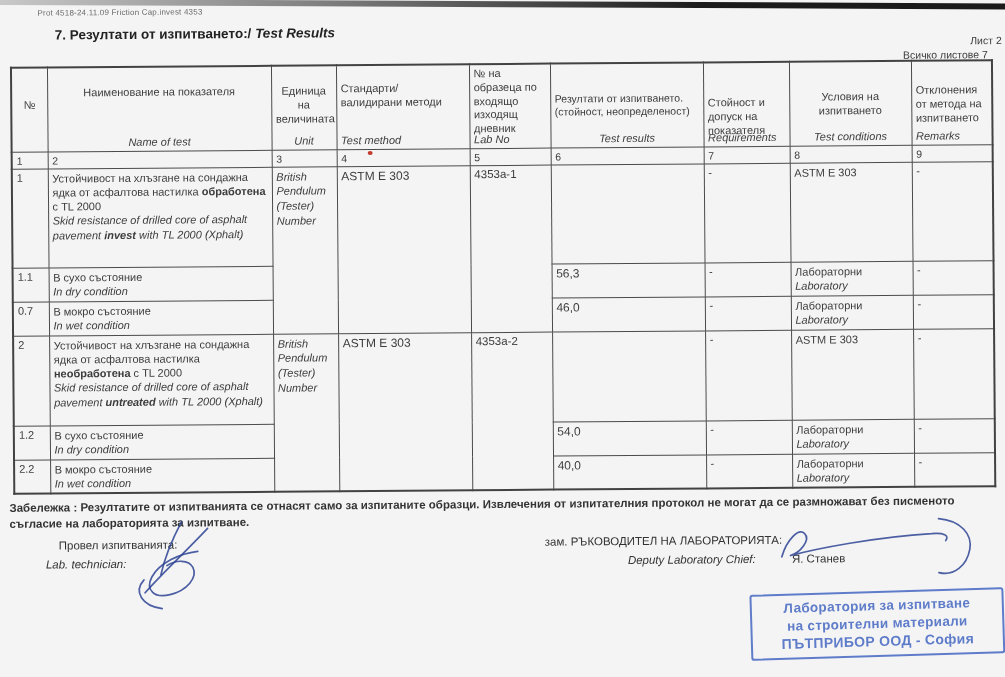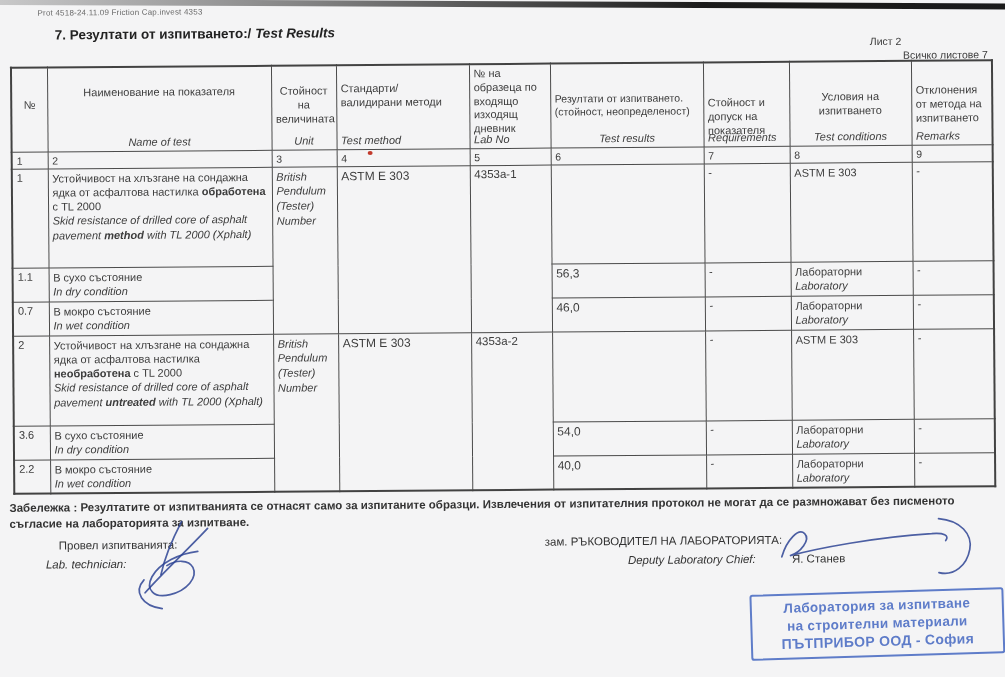--- a/index.html
+++ b/index.html
@@ -12,21 +12,21 @@
   .scan-edge{
     position:absolute;top:-1px;left:0;width:100%;height:6px;z-index:5;
     background:linear-gradient(to left, rgba(15,15,15,.95) 30%, rgba(40,40,40,.55) 70%, rgba(70,70,70,.25));
     transform:rotate(.25deg);transform-origin:left center;
   }
   .sheet{position:absolute;inset:0;transform:rotate(-.45deg);transform-origin:50% 48%;}
 
   .prot{position:absolute;left:40px;top:5px;font-size:8px;color:#6a6a6a;letter-spacing:.2px}
   .title{position:absolute;left:57px;top:24px;font-size:13.5px;font-weight:bold;color:#222}
   .title .en{font-style:italic}
-  .sheetno{position:absolute;left:872px;top:38px;width:88px;text-align:left;font-size:10.5px}
+  .sheetno{position:absolute;left:916px;top:38px;width:88px;text-align:right;font-size:10.5px}
   .sheettotal{position:absolute;left:878px;top:52px;width:112px;text-align:right;font-size:10.5px}
 
   table.doc{
     position:absolute;left:12px;top:63px;width:981px;
     border-collapse:collapse;table-layout:fixed;
     font-size:11px;color:#3c3c3c;
   }
   table.doc td,table.doc th{
     border:1.4px solid #4b4b4b;vertical-align:top;padding:2px 4px;
     font-weight:normal;overflow:hidden;position:relative;text-align:left;
@@ -103,21 +103,21 @@
     <tbody>
         <tr class="h-hdr">
       <th>
             <div class="hb mt28 tc">№</div>
           </th>
       <th>
             <div class="hb mt16 tc pre">Наименование на показателя</div>
             <div class="he tc">Name of test</div>
           </th>
       <th>
-            <div class="hb mt16 tc pre">Стойност на
+            <div class="hb mt16 tc pre">Единица на
 величината</div>
             <div class="he tc">Unit</div>
           </th>
       <th>
             <div class="hb mt14 pre">Стандарти/
 валидирани методи</div>
             <div class="he">Test method</div>
           </th>
       <th>
             <div class="hb pre">№ на
@@ -160,21 +160,21 @@
       <td>6</td>
       <td>7</td>
       <td>8</td>
       <td>9</td>
     </tr>
 
     <tr class="h-r1">
       <td class="tc">1</td>
       <td class="name-cell">
         <div class="bg"><span>Устойчивост на хлъзгане на сондажна ядка от асфалтова настилка </span><b>обработена</b><span> с TL 2000</span></div>
-        <div class="en-line"><span>Skid resistance of drilled core of asphalt pavement </span><b>method</b><span> with TL 2000 (Xphalt)</span></div>
+        <div class="en-line"><span>Skid resistance of drilled core of asphalt pavement </span><b>invest</b><span> with TL 2000 (Xphalt)</span></div>
       </td>
       <td class="unit-cell" rowspan="3">British Pendulum (Tester) Number</td>
       <td class="method-cell" rowspan="3">ASTM E 303</td>
       <td class="lab-cell" rowspan="3">4353a-1</td>
       <td class="val-cell"></td>
       <td class="dash-cell">-</td>
       <td class="cond-cell">ASTM E 303</td>
       <td class="dash-cell">-</td>
     </tr>
 
@@ -217,21 +217,21 @@
       <td class="unit-cell" rowspan="3">British Pendulum (Tester) Number</td>
       <td class="method-cell" rowspan="3">ASTM E 303</td>
       <td class="lab-cell" rowspan="3">4353a-2</td>
       <td class="val-cell"></td>
       <td class="dash-cell">-</td>
       <td class="cond-cell">ASTM E 303</td>
       <td class="dash-cell">-</td>
     </tr>
 
     <tr class="h-sub">
-      <td class="tc">3.6</td>
+      <td class="tc">1.2</td>
       <td class="sub-name">
         <div>В сухо състояние</div>
         <div class="en-line">In dry condition</div>
       </td>
       <td class="val-cell">54,0</td>
       <td class="dash-cell">-</td>
       <td class="cond-cell">
         <div>Лабораторни</div>
         <div class="en-line">Laboratory</div>
       </td>

